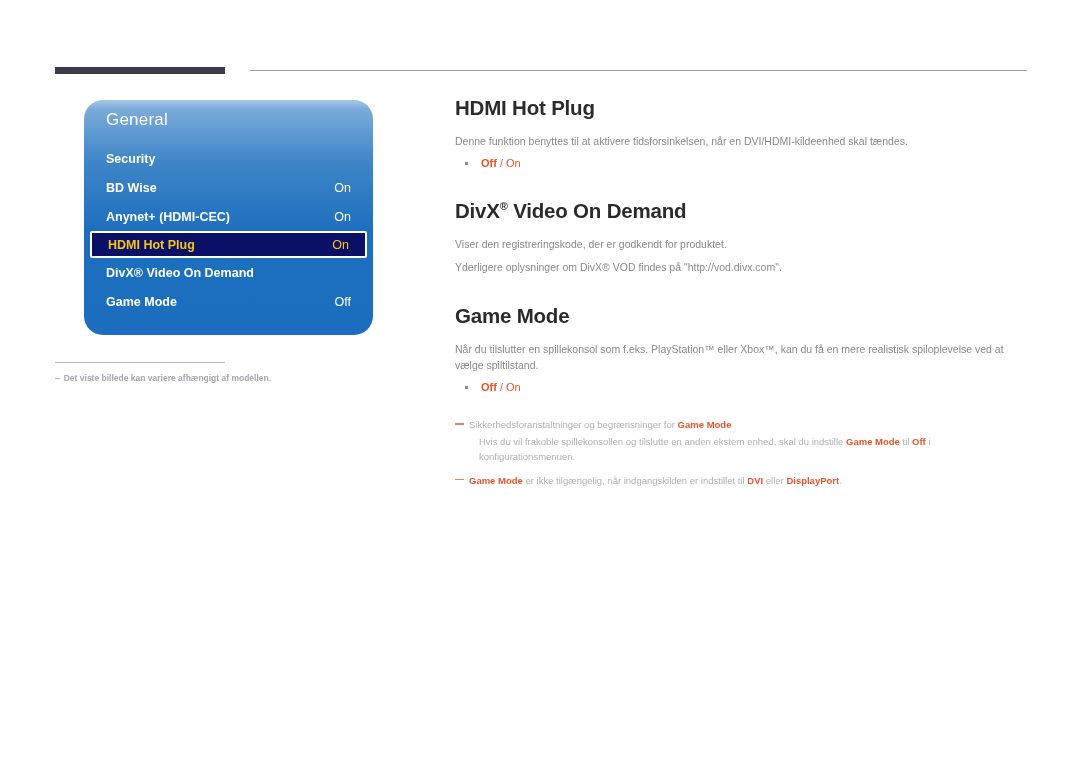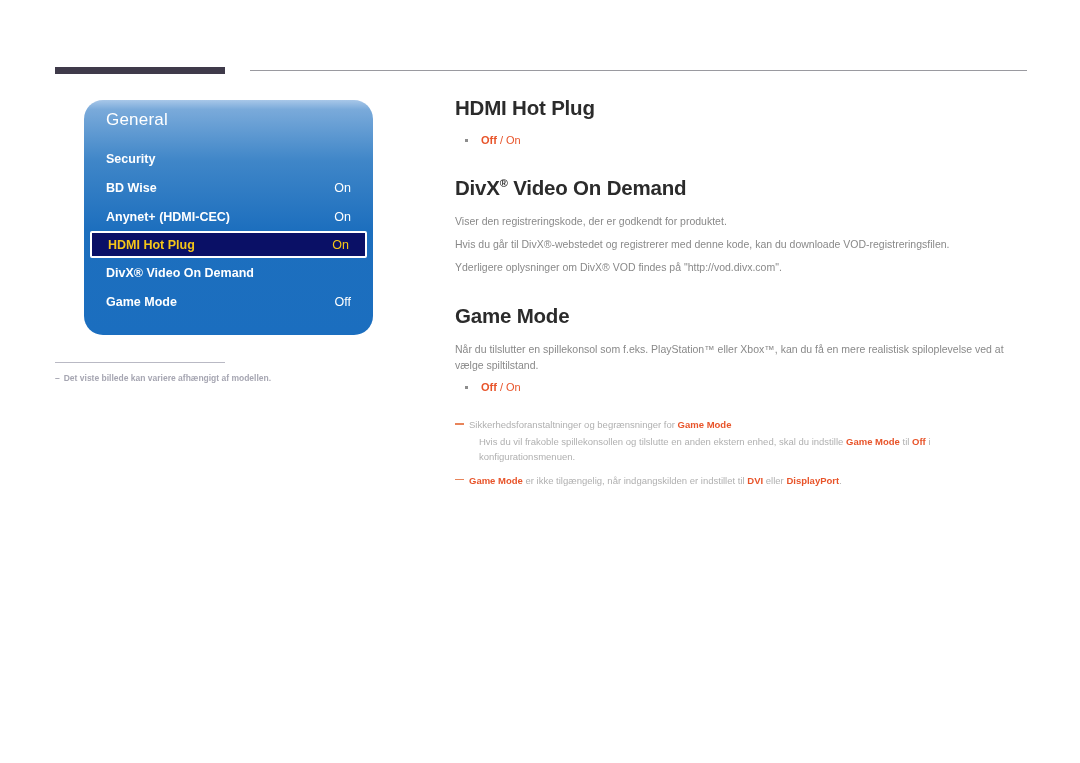--- a/index.html
+++ b/index.html
@@ -216,29 +216,29 @@
 </div>
 
 <div class="fn-rule"></div>
 <div class="fn-text">
   <span class="dash">–</span><span>Det viste billede kan variere afhængigt af modellen.</span>
 </div>
 
 <div class="content">
 
   <h2 class="sec-title">HDMI Hot Plug</h2>
+  <p class="body">Denne funktion benyttes til at aktivere tidsforsinkelsen, når en DVI/HDMI-kildeenhed skal tændes.</p>
   <div class="bullet">
     <b>Off</b><span class="sep"> / </span><span>On</span>
   </div>
 
   <div class="sec-spacer-lg"></div>
 
   <h2 class="sec-title"><span>DivX</span><sup>®</sup><span> Video On Demand</span></h2>
   <p class="body">Viser den registreringskode, der er godkendt for produktet.</p>
-  <p class="body">Hvis du går til DivX®-webstedet og registrerer med denne kode, kan du downloade VOD-registreringsfilen.</p>
   <p class="body">Yderligere oplysninger om DivX® VOD findes på "http://vod.divx.com".</p>
 
   <div class="sec-spacer-md"></div>
 
   <h2 class="sec-title">Game Mode</h2>
   <p class="body">Når du tilslutter en spillekonsol som f.eks. PlayStation™ eller Xbox™, kan du få en mere realistisk spiloplevelse ved at vælge spiltilstand.</p>
   <div class="bullet">
     <b>Off</b><span class="sep"> / </span><span>On</span>
   </div>
 

